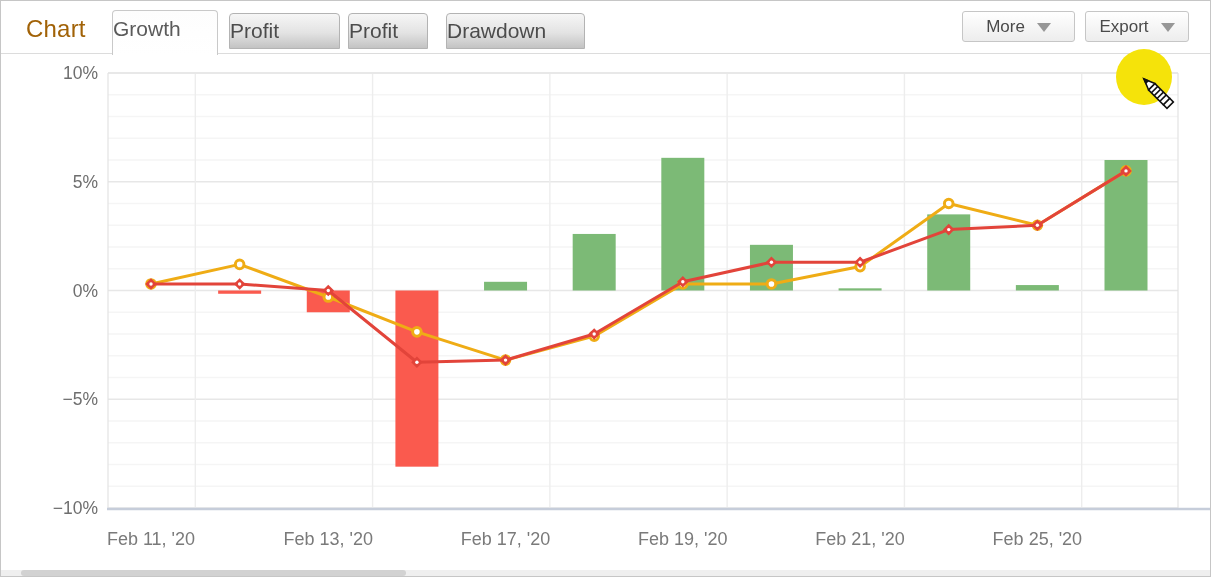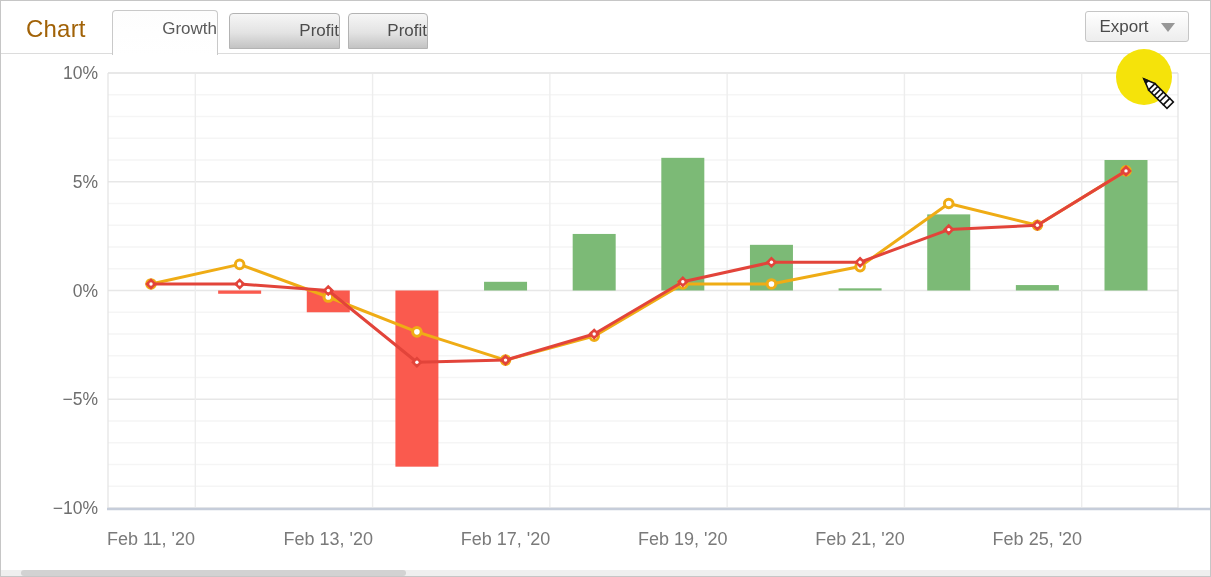--- a/index.html
+++ b/index.html
@@ -11,22 +11,22 @@
   
   .header{
     position:absolute; left:0; top:0; width:100%; height:52px;
     background:#ffffff; border-bottom:1px solid #dcdcdc;
   }
   .chart-title{
     position:absolute; left:25px; top:14px;
     font-size:24px; font-weight:normal; color:#a16207; letter-spacing:.2px;
   }
   .tab{
-    position:absolute; box-sizing:border-box; text-align:right;
-    font-size:17px; color:#4c4c4c; cursor:pointer;
+    position:absolute; box-sizing:border-box; text-align:left;
+    font-size:21px; color:#4c4c4c; cursor:pointer;
     border:1px solid #b3b3b3; border-radius:4px 4px 0 0;
     background:linear-gradient(to bottom,#f6f6f6 0%,#e3e3e3 55%,#c3c3c3 100%);
     line-height:34px; top:12px; height:36px;
   }
   .tab.active{
     top:9px; height:45px; line-height:36px; z-index:3;
     background:linear-gradient(to bottom,#fdfdfd,#ffffff);
     border:1px solid #c9c9c9; border-bottom:none; color:#5a5a5a;
   }
   .tab-growth{left:111px; width:106px;}
@@ -177,21 +177,26 @@
         <text x="1036.3636363636365" y="544" text-anchor="middle" font-size="18" fill="#7a7a7a">Feb 25, '20</text>
       </g>
     </svg>
 
   <div class="header">
     <div class="chart-title">Chart</div>
 
     <div class="tab tab-growth active">Growth</div>
     <div class="tab tab-balance">Profit</div>
     <div class="tab tab-profit">Profit</div>
-
+    <div class="tab tab-drawdown">Drawdown</div>
+
+    <div class="hbtn btn-more">
+      <span>More</span>
+      <span class="tri-down"></span>
+    </div>
     <div class="hbtn btn-export">
       <span>Export</span>
       <span class="tri-down"></span>
     </div>
   </div>
 
   <div class="click-highlight" style="background: rgb(245, 227, 10);"></div>
   <svg class="cursor-svg" width="60" height="60" viewBox="0 0 60 60">
     <g transform="translate(15,16) rotate(-45)" stroke="#111" stroke-width="1.6" fill="#fff">
       <polygon points="0,0 -4.5,11 4.5,11"></polygon>

